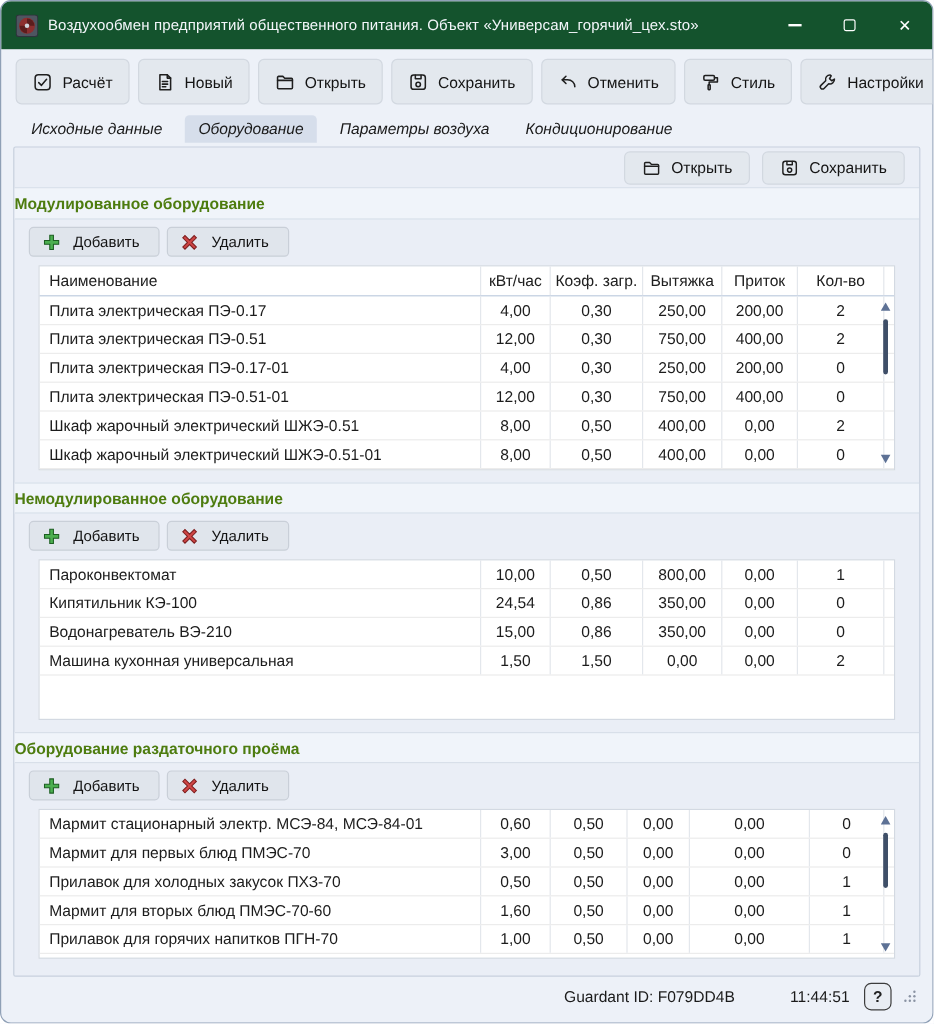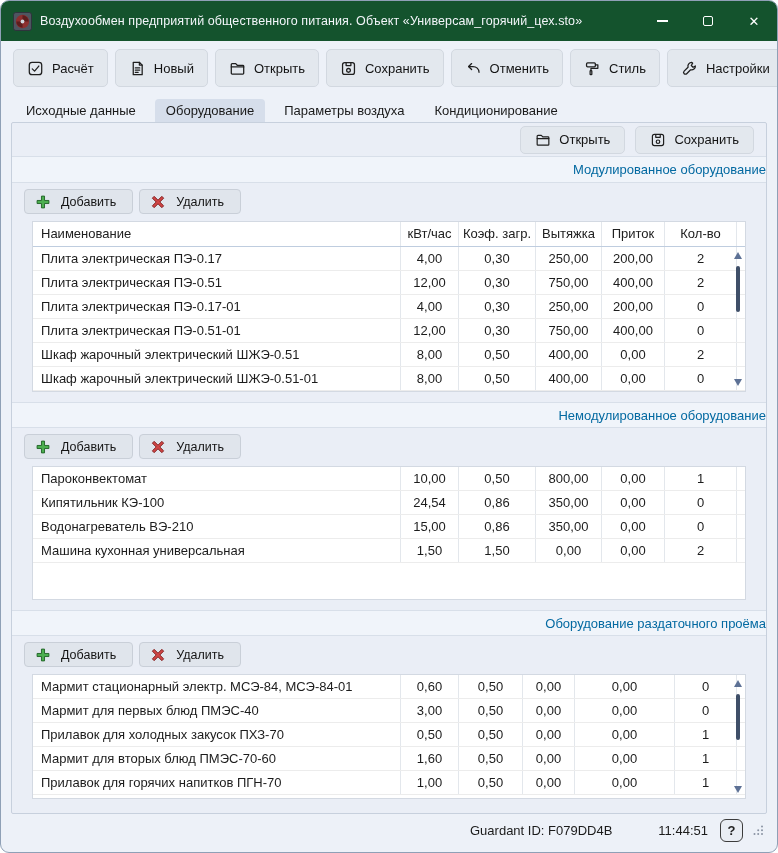--- a/index.html
+++ b/index.html
@@ -14,32 +14,32 @@
     font-size:13px;font-weight:300;cursor:default;}
   .winbtn .bar{width:11px;height:1.4px;background:#fff;display:block;}
   .winbtn .box{width:10px;height:10px;border:1.2px solid #fff;border-radius:2px;display:block;}
   
   .toolbar{display:flex;gap:7px;padding:8px 12px;flex:0 0 auto;}
   .tbtn{display:inline-flex;align-items:center;height:38px;padding:0 13px;background:#e3e8ee;
     border:1px solid #d2d8e0;border-radius:5px;font-size:13px;color:#141414;cursor:default;white-space:nowrap;}
   .tbtn svg{margin-right:8px;}
   .icon-stroke{stroke:#1f1f1f;fill:none;stroke-width:1.5;stroke-linecap:round;stroke-linejoin:round;}
   
-  .tabs{display:flex;gap:8px;padding:1px 14px 0;align-items:flex-end;flex:0 0 auto;height:27px;}
+  .tabs{display:flex;gap:8px;padding:1px 14px 0;align-items:flex-start;flex:0 0 auto;height:27px;font-style:italic;}
   .tab{font-size:13px;color:#1a1a1a;padding:4px 11px;border-radius:4px 4px 0 0;cursor:default;white-space:nowrap;}
   .tab.active{background:#d6deeb;}
   
   .panel{flex:1 1 auto;margin:0 10px;background:#eaeef6;border:1px solid #c7d0dd;border-radius:2px;
     display:flex;flex-direction:column;overflow:hidden;}
   .file-row{height:34px;display:flex;justify-content:flex-end;align-items:center;gap:10px;
     padding:0 12px;border-bottom:1px solid #d8dfe9;flex:0 0 auto;}
   .fbtn{display:inline-flex;align-items:center;height:28px;padding:0 14px;background:#e3e8ee;
     border:1px solid #d2d8e0;border-radius:5px;font-size:13px;color:#141414;cursor:default;}
   .fbtn svg{margin-right:8px;}
-  .section-title{height:26px;line-height:25px;text-align:right;font-size:13px;font-weight:normal;color:#0369a1;
+  .section-title{height:26px;line-height:25px;text-align:left;font-size:13px;font-weight:bold;color:#4d7c0f;
     background:#f0f4fa;border-bottom:1px solid #d8dfe9;flex:0 0 auto;}
   .section-title.mid{border-top:1px solid #d8dfe9;}
   .action-row{display:flex;gap:6px;padding:6px 12px 5px;flex:0 0 auto;}
   .abtn{display:inline-flex;align-items:center;height:25px;padding:0 16px 0 10px;background:#e0e5ec;
     border:1px solid #c9cfd8;border-radius:4px;font-size:12.5px;color:#141414;cursor:default;}
   .abtn svg{margin-right:10px;}
   
   .tbl{margin:2px 20px 10px;background:#ffffff;border:1px solid #d3d9e2;position:relative;flex:0 0 auto;}
   .thead,.trow{display:grid;}
   .cols-a{grid-template-columns:368px 58px 77px 66px 63px 72px;}
@@ -337,21 +337,21 @@
       <div class="tbody">
           <div class="trow cols-b">
             <div class="tcell name">Мармит стационарный электр. МСЭ-84, МСЭ-84-01</div>
             <div class="tcell">0,60</div>
             <div class="tcell">0,50</div>
             <div class="tcell">0,00</div>
             <div class="tcell">0,00</div>
             <div class="tcell">0</div>
           </div>
           <div class="trow cols-b">
-            <div class="tcell name">Мармит для первых блюд ПМЭС-40</div>
+            <div class="tcell name">Мармит для первых блюд ПМЭС-70</div>
             <div class="tcell">3,00</div>
             <div class="tcell">0,50</div>
             <div class="tcell">0,00</div>
             <div class="tcell">0,00</div>
             <div class="tcell">0</div>
           </div>
           <div class="trow cols-b">
             <div class="tcell name">Прилавок для холодных закусок ПХЗ-70</div>
             <div class="tcell">0,50</div>
             <div class="tcell">0,50</div>

